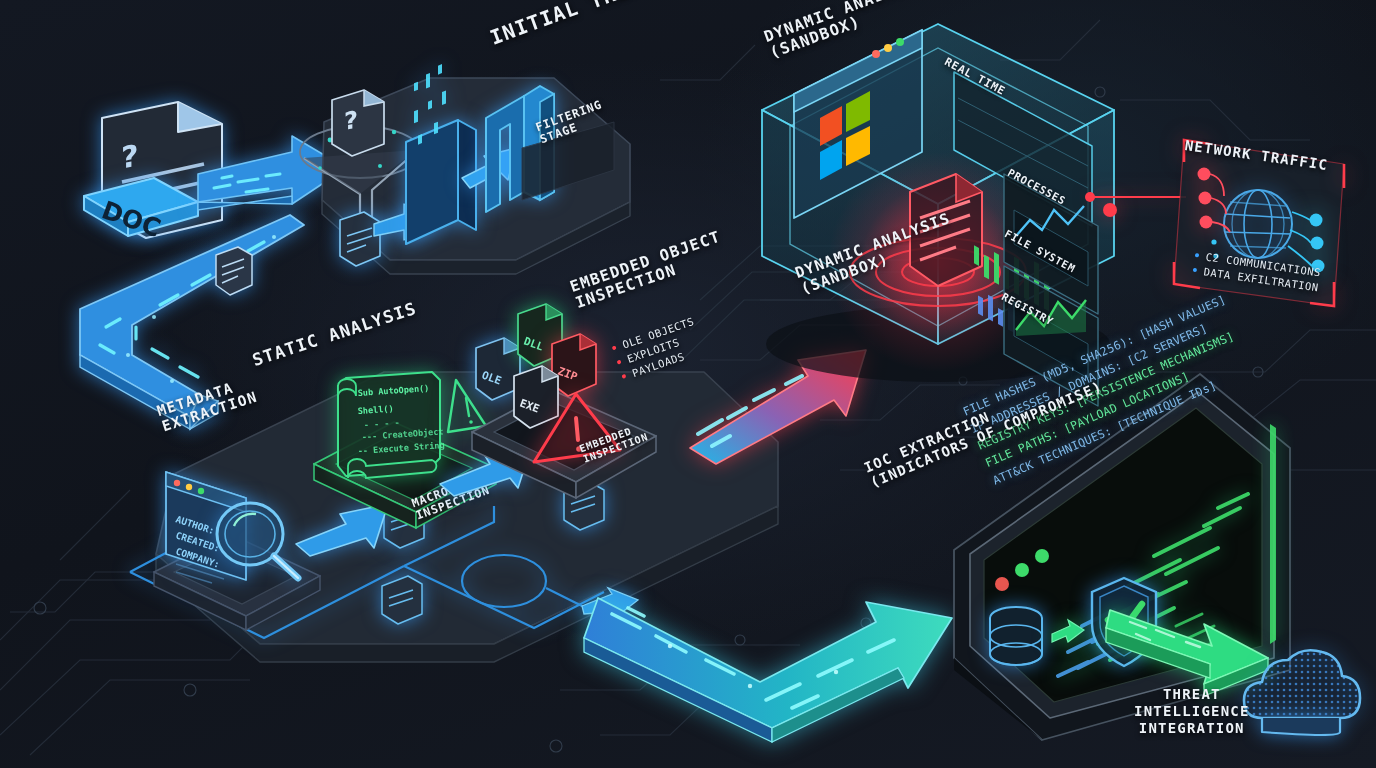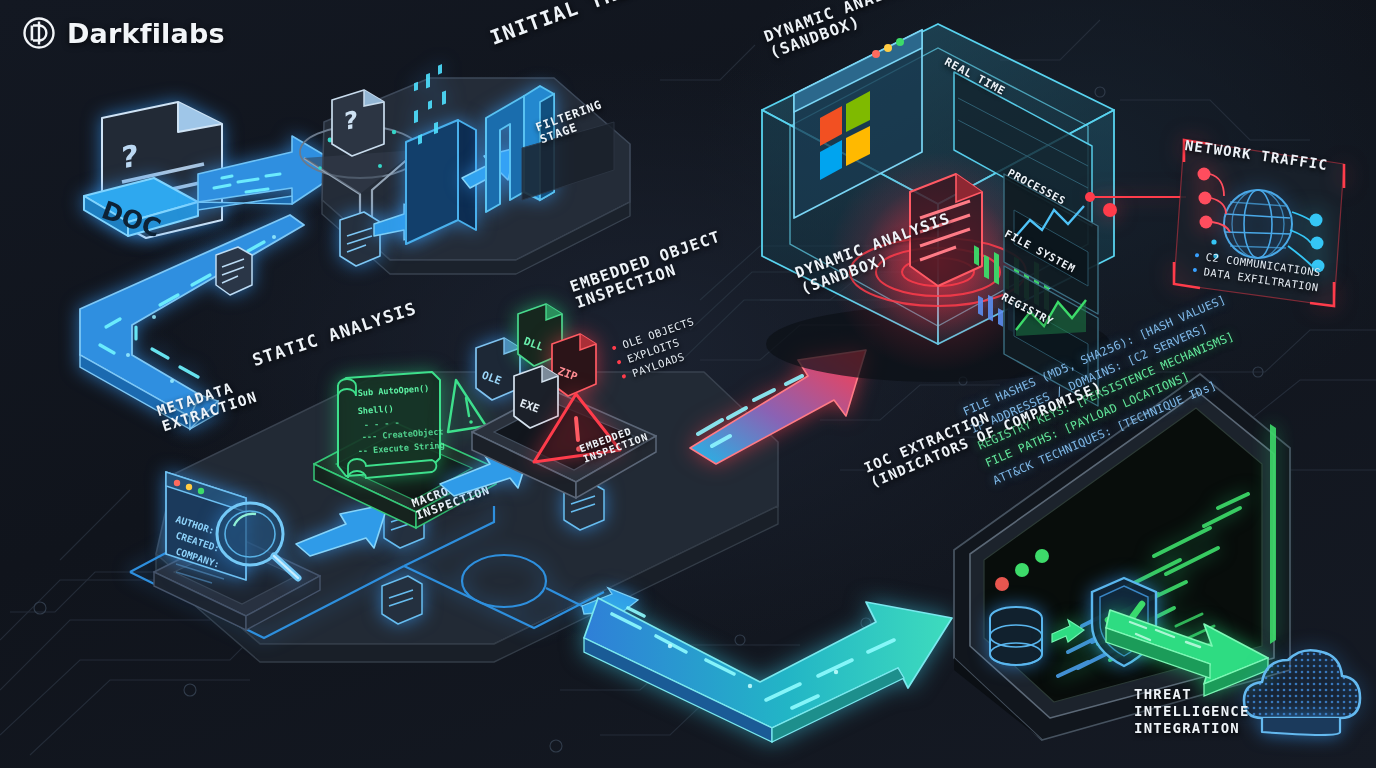--- a/index.html
+++ b/index.html
@@ -74,31 +74,20 @@
         <circle cx="963" cy="381" r="4"></circle>
     </g>
 
     <g stroke="#27323f" stroke-width="1.2" fill="none" opacity=".85">
       <path d="M700 300 L760 246 L920 246"></path>
       <path d="M690 330 L752 272 L930 272"></path>
       <path d="M682 360 L744 300 L940 300"></path>
     </g>
   </svg>
 
-  <div class="abs" id="logo" data-name="brand-logo">
-    <span class="mark" data-name="circled-d-monogram-icon">
-      <svg width="34" height="34" viewBox="0 0 34 34">
-        <circle cx="17" cy="17" r="14.5" fill="none" stroke="#f2f5f8" stroke-width="2.4"></circle>
-        <path d="M17 5.5 L17 28.5" stroke="#f2f5f8" stroke-width="2.4" fill="none"></path>
-        <path d="M11 9.5 L18 9.5 A7.6 7.6 0 0 1 18 24.5 L11 24.5" fill="none" stroke="#f2f5f8" stroke-width="2.4" stroke-linejoin="round"></path>
-        <rect x="8.6" y="9.5" width="2.6" height="15" fill="#f2f5f8"></rect>
-      </svg>
-    </span>
-    <span class="wordmark" data-name="brand-name">Darkfilabs</span>
-  </div>
 
   <svg class="abs" style="left:78px;top:78px" width="230" height="175" data-name="input-document-group">
 
     <g class="glow-b" data-name="document-file-icon">
       <path d="M24 40 L100 24 L144 46 L144 142 L68 160 L24 136 Z" fill="#222a36" stroke="#cfe3f5" stroke-width="2" stroke-linejoin="round"></path>
       <path d="M100 24 L100 54 L144 46" fill="#9fc6e8" stroke="#cfe3f5" stroke-width="2" stroke-linejoin="round"></path>
       <text x="43" y="88" font-family="DejaVu Sans, sans-serif" font-size="30" font-weight="bold" fill="#bcd8f2" transform="skewY(-11) translate(0,11)">?</text>
       <path d="M44 104 L126 86" stroke="#b9d4ee" stroke-width="3.6" opacity=".92"></path>
       <path d="M44 122 L126 104" stroke="#b9d4ee" stroke-width="3.6" opacity=".92"></path>
     </g>
@@ -724,17 +713,17 @@
       <pattern id="dots" width="6" height="6" patternUnits="userSpaceOnUse">
         <circle cx="2" cy="2" r="1.3" fill="#3a7cc4" opacity=".95"></circle>
       </pattern>
     </defs>
     <g class="glow-b">
       <path d="M22 78 Q4 78 4 60 Q4 44 22 42 Q26 20 48 20 Q62 6 82 12 Q100 16 102 36 Q120 38 120 58 Q120 78 100 78 Z" fill="url(#dots)" stroke="#64b9ef" stroke-width="2.6" stroke-linejoin="round"></path>
       <path d="M22 78 L22 92 Q100 98 100 92 L100 78" fill="#1b3a5c" stroke="#64b9ef" stroke-width="2.2" stroke-linejoin="round"></path>
     </g>
   </svg>
 
-  <div class="abs lbl" style="left:1134px;top:686px;font-size:14px;text-align:left;line-height:1.2;" data-name="threat-intel-title">THREAT
+  <div class="abs lbl" style="left:1134px;top:686px;font-size:14px;text-align:center;line-height:1.2;" data-name="threat-intel-title">THREAT
 INTELLIGENCE
 INTEGRATION</div>
 
 </div>
 
 </body></html>

